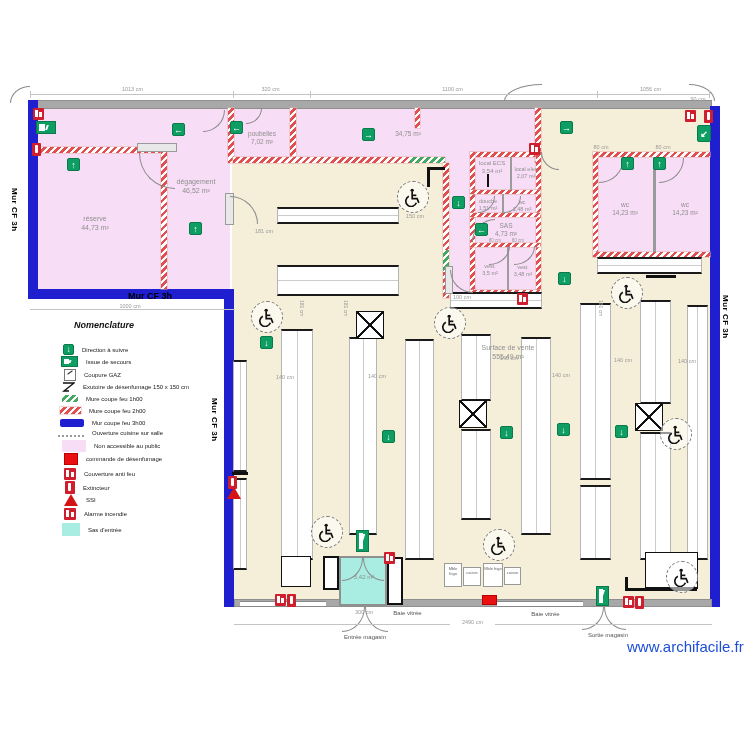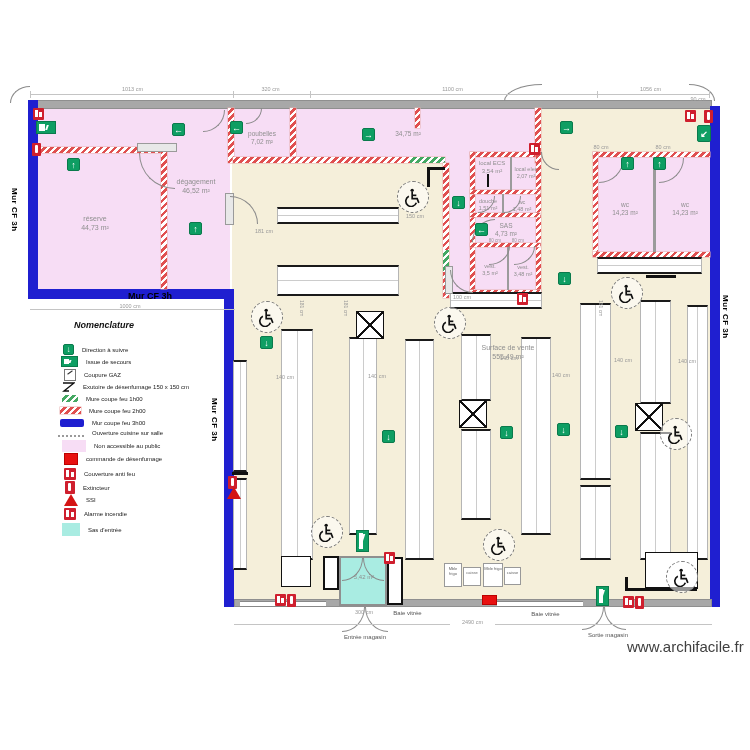--- a/index.html
+++ b/index.html
@@ -40,21 +40,21 @@
   .dimline{background:#c4c4c4;}
   .blackline{background:#111;}
   .vtext{writing-mode:vertical-rl;font-weight:bold;font-size:8px;color:#000;letter-spacing:.5px;}
   .vdim{writing-mode:vertical-rl;color:#999;font-size:5px;white-space:nowrap;}
   .cf{font-weight:bold;font-size:9px;color:#000;text-align:center;}
   .ctr{background:#fff;border:1px solid #999;font-size:4px;color:#666;text-align:center;line-height:1.3;box-sizing:border-box;padding-top:2px;overflow:hidden;}
   .legend-title{font-weight:bold;font-style:italic;font-size:9px;color:#111;}
   .lrow{position:absolute;display:flex;align-items:center;}
   .llab{font-size:6px;color:#222;margin-left:8px;white-space:nowrap;}
   .lic{position:relative;flex:none;}
-  .watermark{font-size:15px;color:#404040;}
+  .watermark{font-size:15px;color:#1d4ed8;}
   svg{display:block;}
 </style>
 </head>
 <body>
 
 <div id="plan" class="abs" style="left:0;top:0;width:750px;height:750px;">
 
   <div class="abs beige" style="left:232px;top:163px;width:480px;height:437px;"></div>
   <div class="abs beige" style="left:540px;top:108px;width:172px;height:56px;"></div>
   <div class="abs pink" style="left:30px;top:108px;width:200px;height:184px;"></div>

